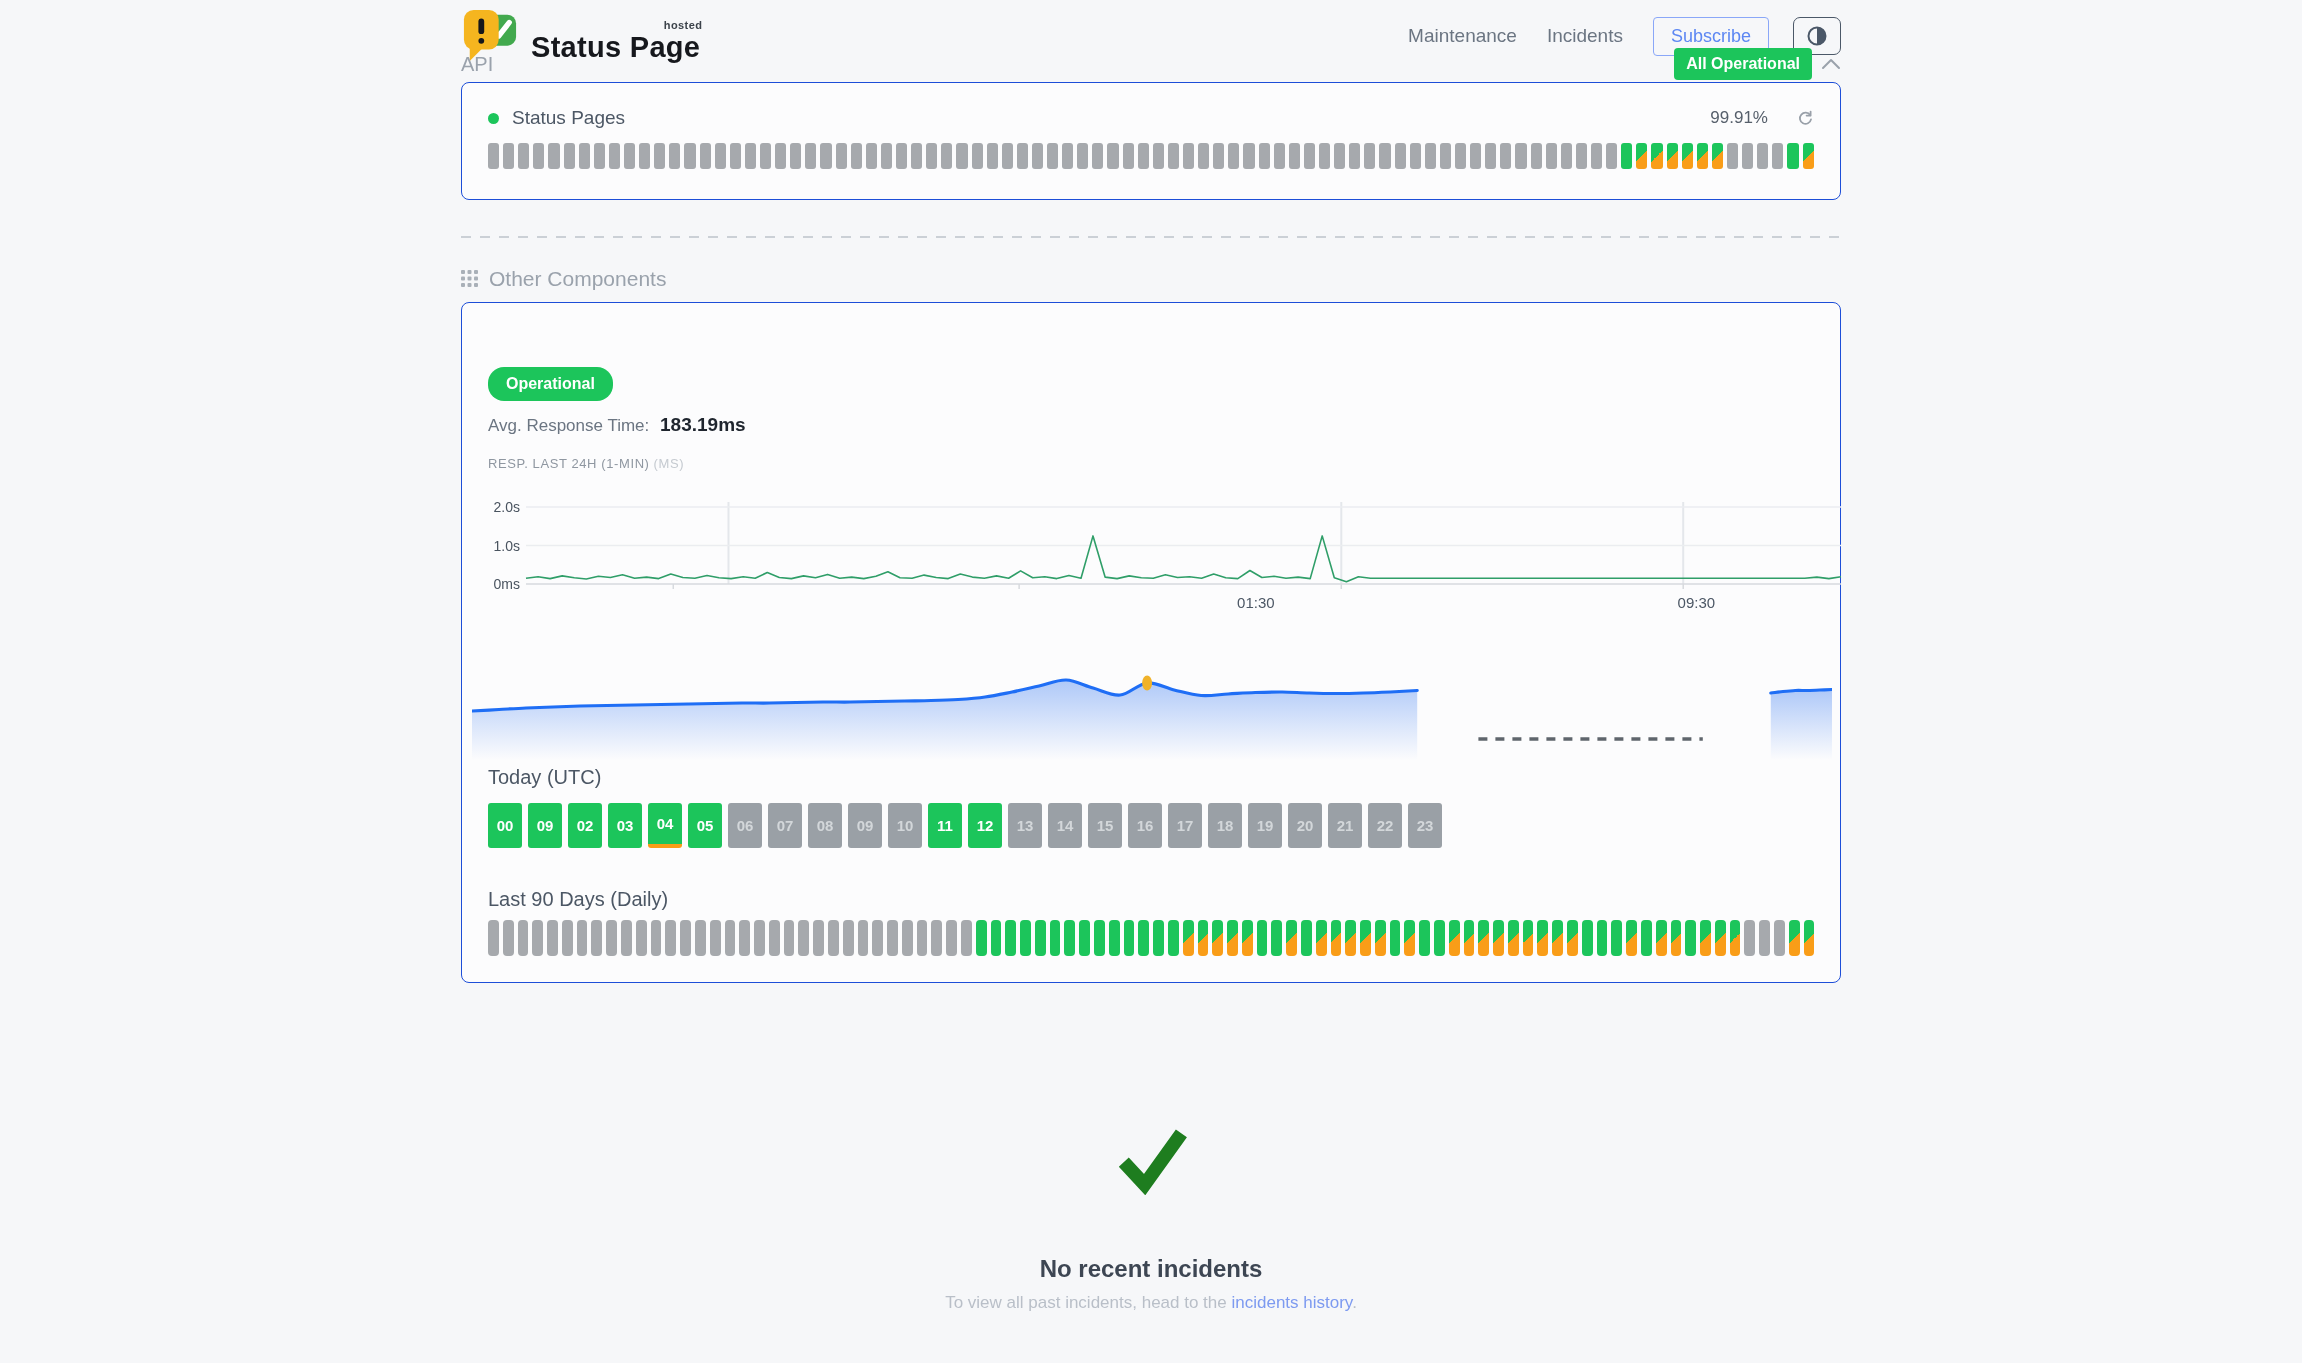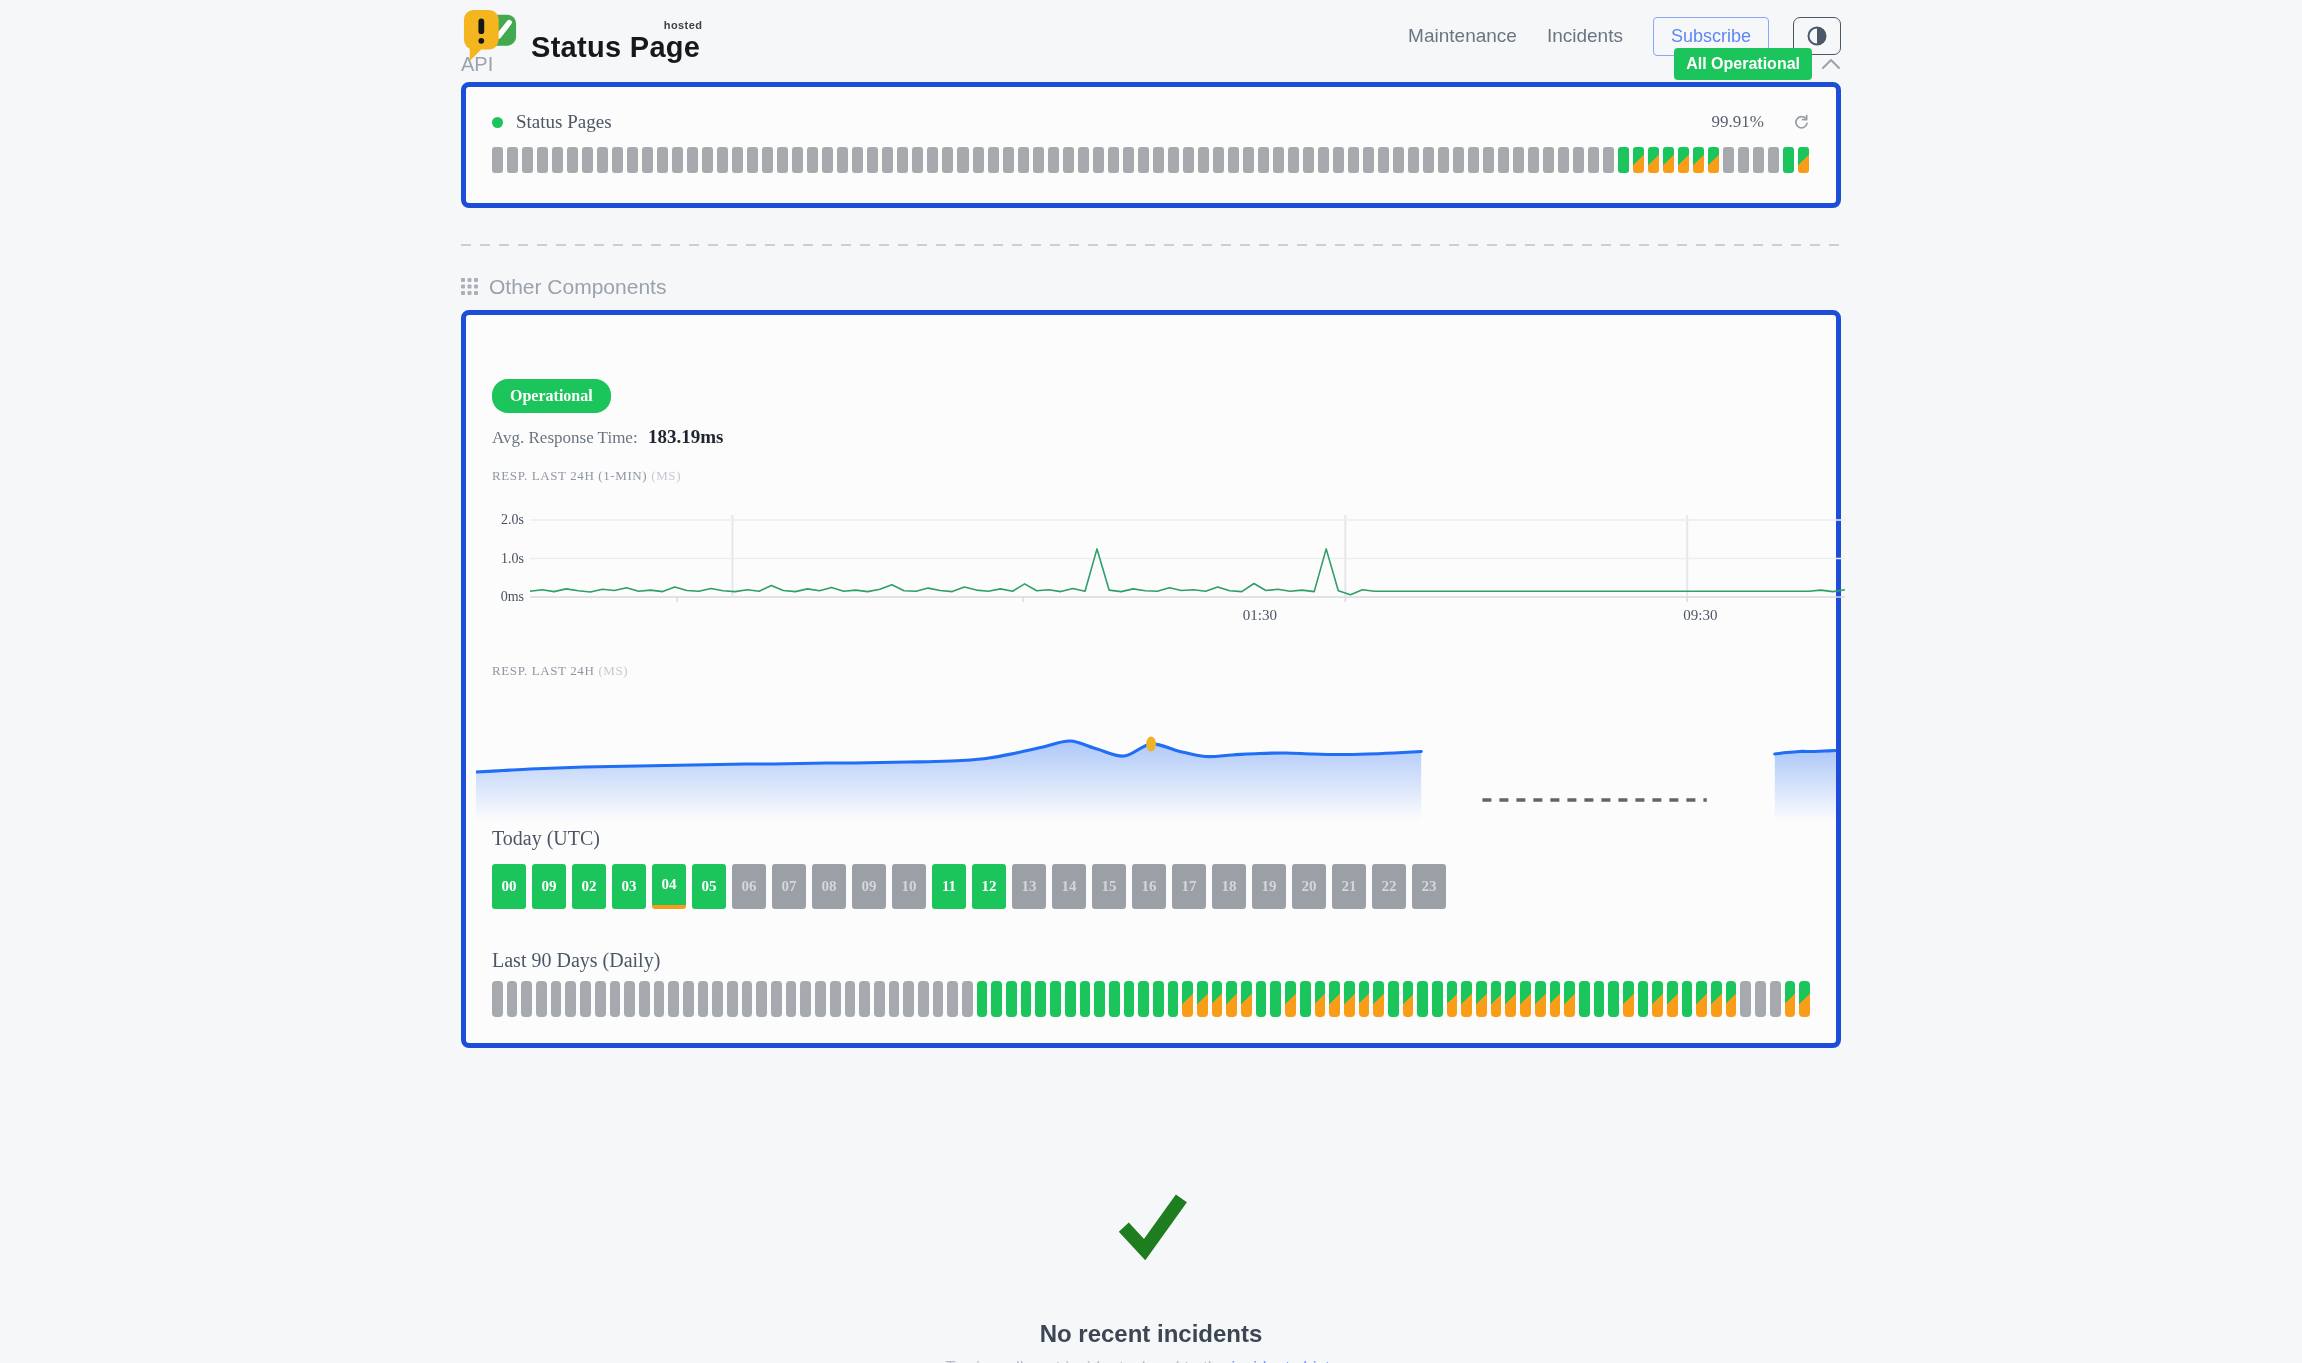--- a/index.html
+++ b/index.html
@@ -20,21 +20,21 @@
   nav a{font-size:19px; color:#6b7582; text-decoration:none; cursor:pointer;}
   .subscribe{font-size:18px; color:#5d87f3; background:transparent; border:1px solid #8aa7f8; border-radius:4px; padding:8px 17px; cursor:pointer; font-family:inherit;}
   .theme-toggle{background:transparent; border:1.7px solid #4b5868; border-radius:7px; height:38px; width:48px; display:flex; align-items:center; justify-content:center; cursor:pointer; margin-left:-6px;}
 
   
   .section-head{display:flex; align-items:center; margin-top:-10px; height:28px;}
   .section-title{font-size:20px; color:#9aa2ac;}
   .section-head .right{margin-left:auto; display:flex; align-items:center; gap:9px;}
   .badge-green{background:var(--green); color:#fff; font-size:16px; font-weight:bold; padding:7px 12px; border-radius:4px;}
 
-  .card{background:#fcfcfd; border:5px solid #1d4ed8; border-radius:8px; margin-top:4px;font-family:Liberation Serif, serif;}
+  .card{background:#fcfcfd; border:1px solid #1d4ed8; border-radius:8px; margin-top:4px;}
   .card-api{padding:24px 26px 30px;}
   .comp-row{display:flex; align-items:center; gap:13px;}
   .dot{width:11px; height:11px; border-radius:50%; background:var(--green); flex:0 0 auto;}
   .comp-name{font-size:19px; color:#4c5765;}
   .comp-right{margin-left:auto; display:flex; align-items:center; gap:28px;}
   .uptime-pct{font-size:17px; color:#565f6b;}
 
   .ubar-row{display:flex; gap:4px; margin-top:14px; height:26px;}
   .ubar-row .ubar{flex:1; border-radius:3px;}
   .ubar.na{background:var(--gray-bar);}
@@ -287,23 +287,20 @@
           <line x1="815.3" x2="815.3" y1="88" y2="93" stroke="#d7dade" stroke-width="1.5"></line>
           <line x1="1157.2" x2="1157.2" y1="88" y2="93" stroke="#d7dade" stroke-width="1.5"></line>
           <polyline points="0.0,82.2 12.1,80.7 24.1,82.6 36.2,79.9 48.3,81.8 60.3,83.0 72.4,80.3 84.4,81.5 96.5,78.8 108.6,82.2 120.6,81.1 132.7,82.6 144.8,78.0 156.8,81.5 168.9,82.2 181.0,79.5 193.0,81.8 205.1,82.6 217.2,80.7 229.2,82.2 241.3,76.5 253.3,81.5 265.4,82.6 277.5,79.9 289.5,81.8 301.6,78.4 313.7,82.2 325.7,81.1 337.8,82.6 349.9,80.3 361.9,75.7 374.0,81.8 386.1,82.2 398.1,79.1 410.2,81.5 422.2,82.6 434.3,78.0 446.4,81.1 458.4,82.2 470.5,79.9 482.6,82.2 494.6,74.9 506.7,81.8 518.8,80.7 530.8,82.6 542.9,79.5 555.0,82.2 567.0,39.9 579.1,81.1 591.1,82.6 603.2,79.9 615.3,81.8 627.3,82.2 639.4,78.8 651.5,81.5 663.5,80.7 675.6,82.2 687.7,78.0 699.7,81.8 711.8,82.6 723.9,74.5 735.9,81.5 748.0,80.3 760.0,82.2 772.1,81.1 784.2,82.6 796.2,39.9 808.3,81.8 820.4,85.7 832.4,80.7 844.5,82.2 856.6,82.2 868.6,82.2 880.7,82.2 892.8,82.2 904.8,82.2 916.9,82.2 928.9,82.2 941.0,82.2 953.1,82.2 965.1,82.2 977.2,82.2 989.3,82.2 1001.3,82.2 1013.4,82.2 1025.5,82.2 1037.5,82.2 1049.6,82.2 1061.7,82.2 1073.7,82.2 1085.8,82.2 1097.8,82.2 1109.9,82.2 1122.0,82.2 1134.0,82.2 1146.1,82.2 1158.2,82.2 1170.2,82.2 1182.3,82.2 1194.4,82.2 1206.4,82.2 1218.5,82.2 1230.6,82.2 1242.6,82.2 1254.7,82.2 1266.7,82.2 1278.8,82.2 1290.9,81.1 1302.9,82.6 1315.0,80.7" fill="none" stroke="var(--line-green)" stroke-width="1.6" stroke-linejoin="round"></polyline>
         </svg>
       <div class="xlabels" id="xlabels">
           <span style="left: 729.825px;">01:30</span>
           <span style="left: 1170.35px;">09:30</span>
         </div>
     </div>
 
-    <div class="resp-label second">
-      <span>RESP. LAST 24H</span><span class="unit">(MS)</span>
-    </div>
 
     <div class="chart2-wrap">
       <svg id="chart2" viewBox="0 0 1360 122">
         <defs>
           <linearGradient id="bgrad" x1="0" y1="0" x2="0" y2="1">
             <stop offset="0" stop-color="#2f74f0" stop-opacity="0.38"></stop>
             <stop offset="1" stop-color="#2f74f0" stop-opacity="0"></stop>
           </linearGradient>
         </defs>
       <path d="M0.0,73.0C4.5,72.8,18.0,72.0,27.0,71.5C36.0,71.0,45.0,70.4,54.0,70.0C63.0,69.6,72.0,69.3,81.0,69.0C90.0,68.7,99.0,68.3,108.0,68.0C117.0,67.8,126.0,67.7,135.0,67.5C144.0,67.3,153.0,67.2,162.0,67.0C171.0,66.8,180.0,66.7,189.0,66.5C198.0,66.3,207.0,66.2,216.0,66.0C225.0,65.8,234.0,65.7,243.1,65.5C252.1,65.3,261.1,65.1,270.1,65.0C279.1,64.9,288.1,65.1,297.1,65.0C306.1,64.9,315.1,64.7,324.1,64.5C333.1,64.3,342.1,64.1,351.1,64.0C360.1,63.9,369.1,64.1,378.1,64.0C387.1,63.9,396.1,63.7,405.1,63.5C414.1,63.3,423.1,63.2,432.1,63.0C441.1,62.8,450.1,62.8,459.1,62.5C468.1,62.3,477.1,62.1,486.1,61.5C495.1,60.9,504.1,60.3,513.1,59.0C522.1,57.8,531.1,55.8,540.1,54.0C549.1,52.2,558.1,50.0,567.1,48.0C576.1,46.0,585.1,41.7,594.1,42.0C603.1,42.3,612.1,47.5,621.1,50.0C630.1,52.5,639.1,57.8,648.1,57.0C657.1,56.2,666.1,45.8,675.1,45.0C684.1,44.2,693.1,49.9,702.1,52.0C711.2,54.1,720.2,56.8,729.2,57.5C738.2,58.2,747.2,56.5,756.2,56.0C765.2,55.5,774.2,54.8,783.2,54.5C792.2,54.2,801.2,53.9,810.2,54.0C819.2,54.1,828.2,54.8,837.2,55.0C846.2,55.3,855.2,55.5,864.2,55.5C873.2,55.5,882.2,55.3,891.2,55.0C900.2,54.8,909.2,54.4,918.2,54.0C927.2,53.6,940.7,52.8,945.2,52.5 L945.2,122 L0.0,122 Z" fill="url(#bgrad)"></path>

